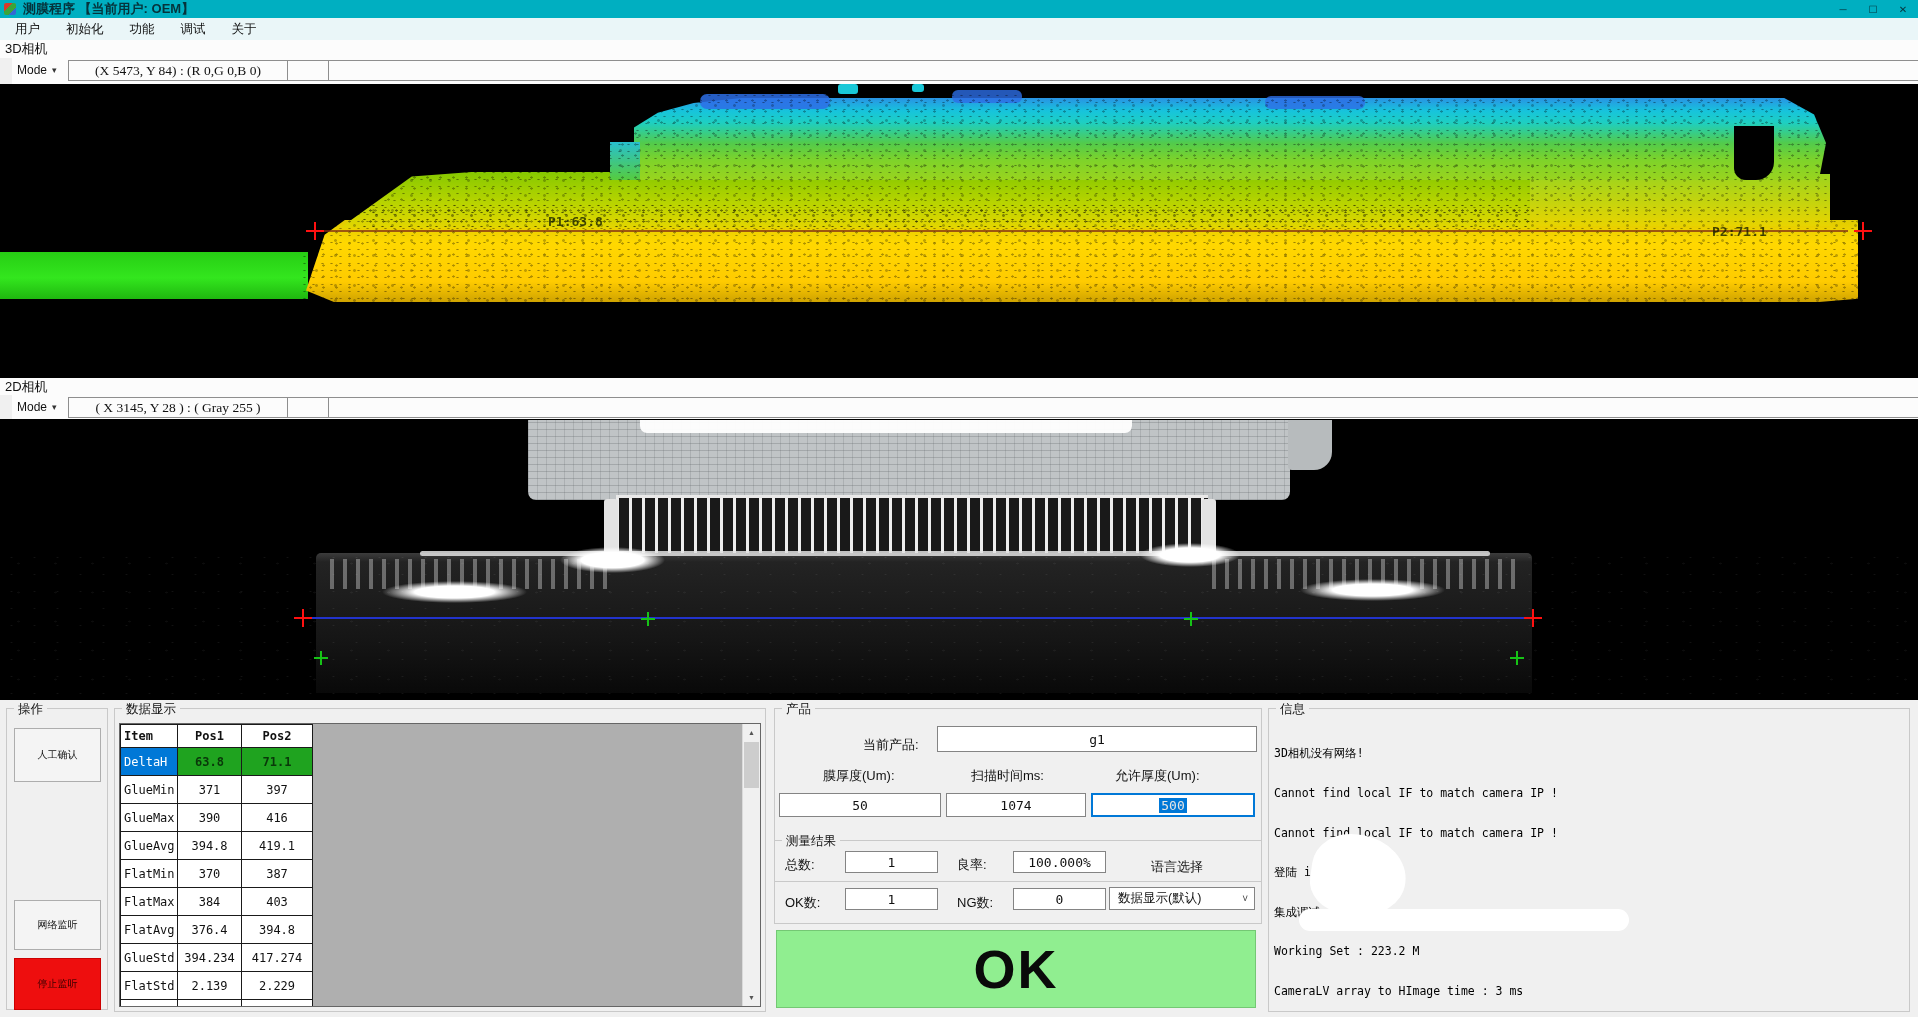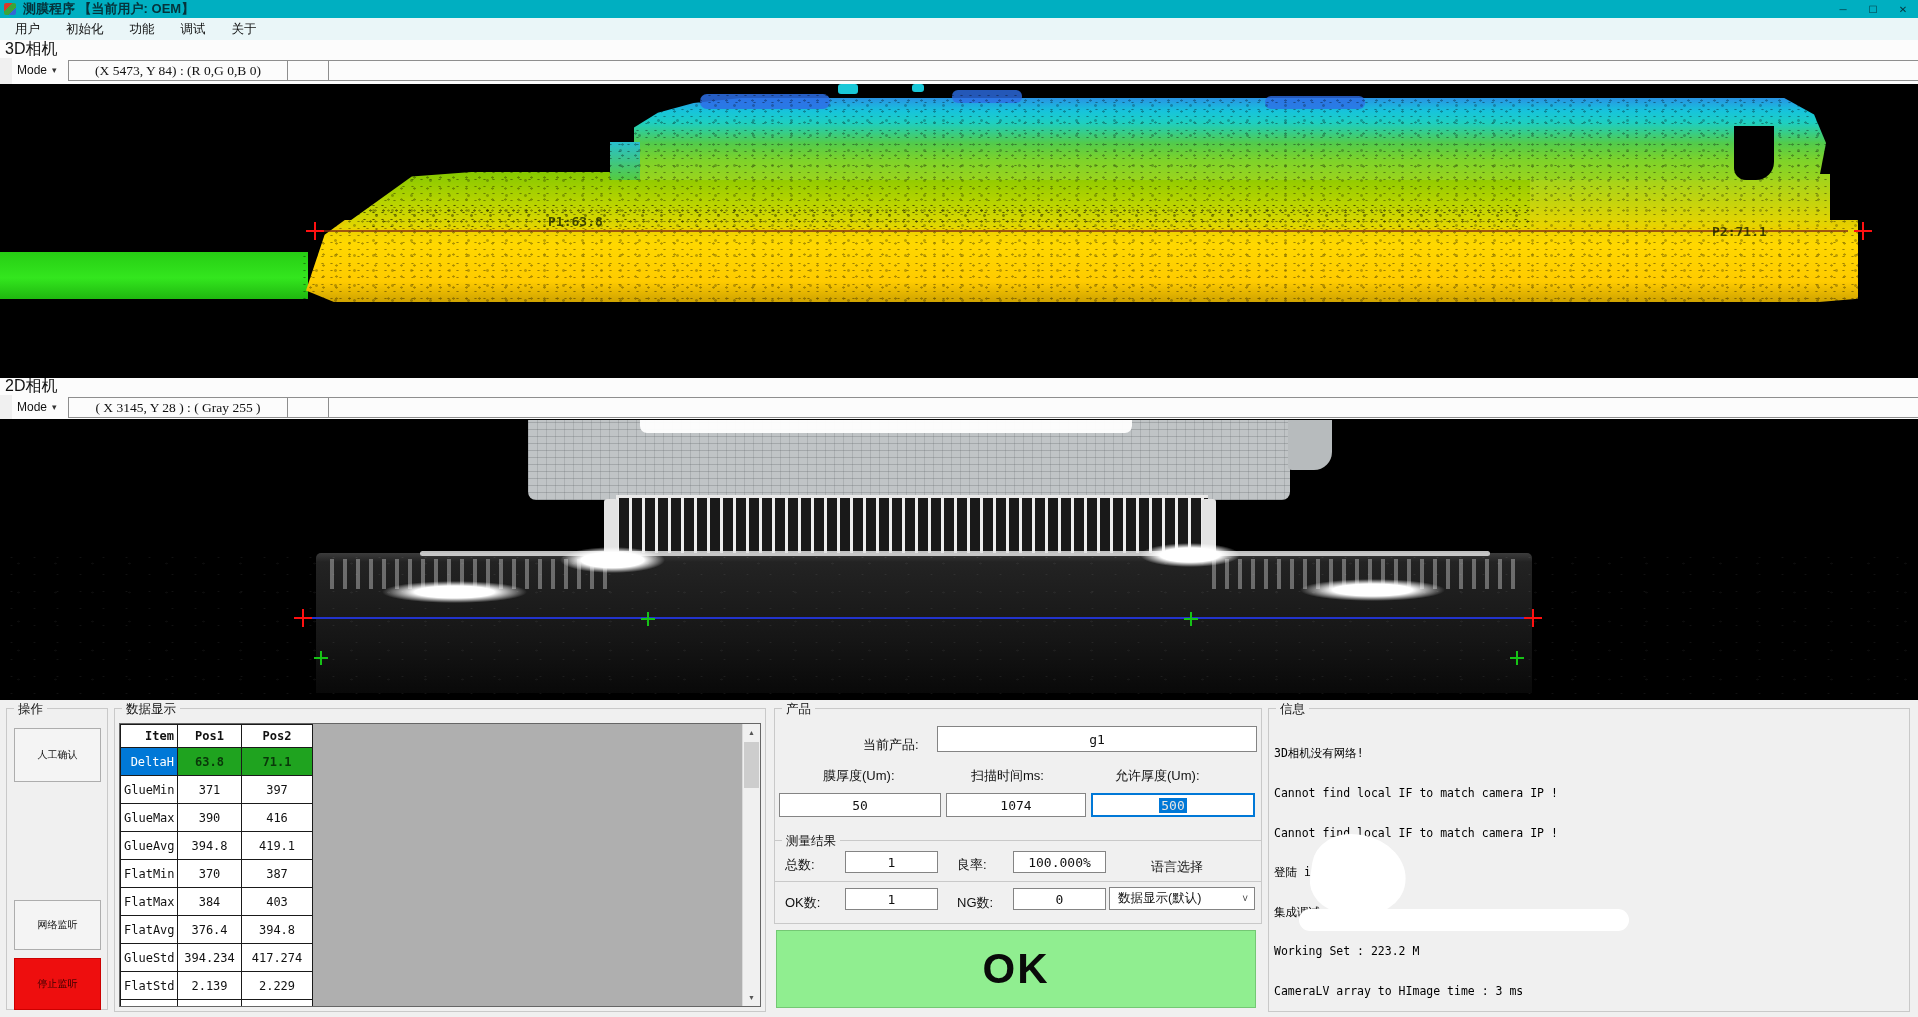--- a/index.html
+++ b/index.html
@@ -15,21 +15,21 @@
   .title-text{font-size:13px;color:#05333B;margin-left:7px;font-weight:bold;}
   .win-controls{margin-left:auto;display:flex;height:100%;}
   .win-btn{width:30px;height:100%;display:flex;align-items:center;justify-content:center;
            font-size:10px;color:#06343C;}
 
   
   .menubar{position:absolute;left:0;top:18px;width:1918px;height:22px;background:#EAF6F8;
            display:flex;align-items:center;padding-left:2px;box-sizing:border-box;}
   .menu-item{padding:2px 13px;font-size:12.5px;color:#111;}
 
-  .cam-strip{position:absolute;left:0;width:1918px;background:#FCFCFC;font-size:16px;
+  .cam-strip{position:absolute;left:0;width:1918px;background:#FCFCFC;font-size:13px;
              display:flex;align-items:center;padding-left:5px;box-sizing:border-box;}
   .modebar{position:absolute;left:12px;width:1918px;background:#FCFCFC;}
   .mode-btn{position:absolute;left:5px;top:3px;height:18px;display:flex;align-items:center;
             gap:5px;font-size:12px;color:#111;}
   .mode-caret{font-size:9px;color:#333;}
   .status-row{position:absolute;left:56px;right:4px;top:2px;height:19px;
               border:1px solid #8E8E8E;display:flex;background:#FCFCFC;}
   .scell{border-right:1px solid #8E8E8E;display:flex;align-items:center;justify-content:center;
          font-family:"Liberation Serif",serif;font-size:13.5px;color:#111;}
   .scell.last{border-right:none;flex:1;}
@@ -62,42 +62,42 @@
   .btn{position:absolute;background:#F4F4F4;border:1px solid #ADADAD;display:flex;
        align-items:center;justify-content:center;font-size:10px;color:#111;box-sizing:border-box;}
   .btn.red{background:#EE0E0E;color:#3A0000;border-color:#C00;}
 
   
   .gridview{position:absolute;background:#AFAFAF;border:1px solid #666;overflow:hidden;box-sizing:border-box;}
   .dtable{border-collapse:collapse;table-layout:fixed;background:#FFF;
           font-family:"DejaVu Sans Mono",monospace;font-size:12px;}
   .dtable td{border:1px solid #1A1A1A;height:27px;padding:0 3px;text-align:center;
              background:#FFF;color:#111;overflow:hidden;}
-  .dtable td.item{text-align:right;}
+  .dtable td.item{text-align:left;}
   .dtable tr.hdr td{font-weight:bold;height:22px;}
   .dtable td.sel{background:#0078D7;color:#FFF;}
   .dtable td.ok{background:#1FA31F;color:#0A380A;font-weight:bold;}
   .sbar{position:absolute;top:0;right:0;width:17px;bottom:0;background:#F0F0F0;border-left:1px solid #DADADA;}
   .sbtn{position:absolute;left:0;width:17px;height:17px;display:flex;align-items:center;
         justify-content:center;font-size:7px;color:#555;background:#F0F0F0;}
   .sthumb{position:absolute;left:1px;width:15px;background:#CDCDCD;}
 
   
   .tb{position:absolute;background:#FFF;border:1px solid #848484;display:flex;align-items:center;
       justify-content:center;font-family:"DejaVu Sans Mono",monospace;font-size:13px;
       color:#111;box-sizing:border-box;}
   .tb.focus{border:2px solid #0078D7;}
   .tb .selhl{background:#0078D7;color:#e5e5e5;padding:0 2px;}
   .flabel{position:absolute;font-size:13px;color:#111;white-space:nowrap;}
   .dropdown{position:absolute;background:#FFF;border:1px solid #848484;display:flex;
             align-items:center;font-size:12.5px;box-sizing:border-box;padding-left:8px;color:#111;}
   .dd-caret{margin-left:auto;margin-right:6px;font-size:10px;color:#444;}
 
   .okbox{position:absolute;background:#90EE90;border:1px solid #74C874;display:flex;
-         align-items:center;justify-content:center;font-size:42px;font-weight:bold;
+         align-items:center;justify-content:center;font-size:54px;font-weight:bold;
          color:#0A0A0A;letter-spacing:2px;box-sizing:border-box;}
 
   .log{position:absolute;white-space:pre;font-family:"DejaVu Sans Mono",monospace;
        font-size:11.5px;line-height:13.2px;color:#000;}
   .redact{position:absolute;background:#FFF;}
 </style>
 </head>
 <body>
 
 <div class="app">

